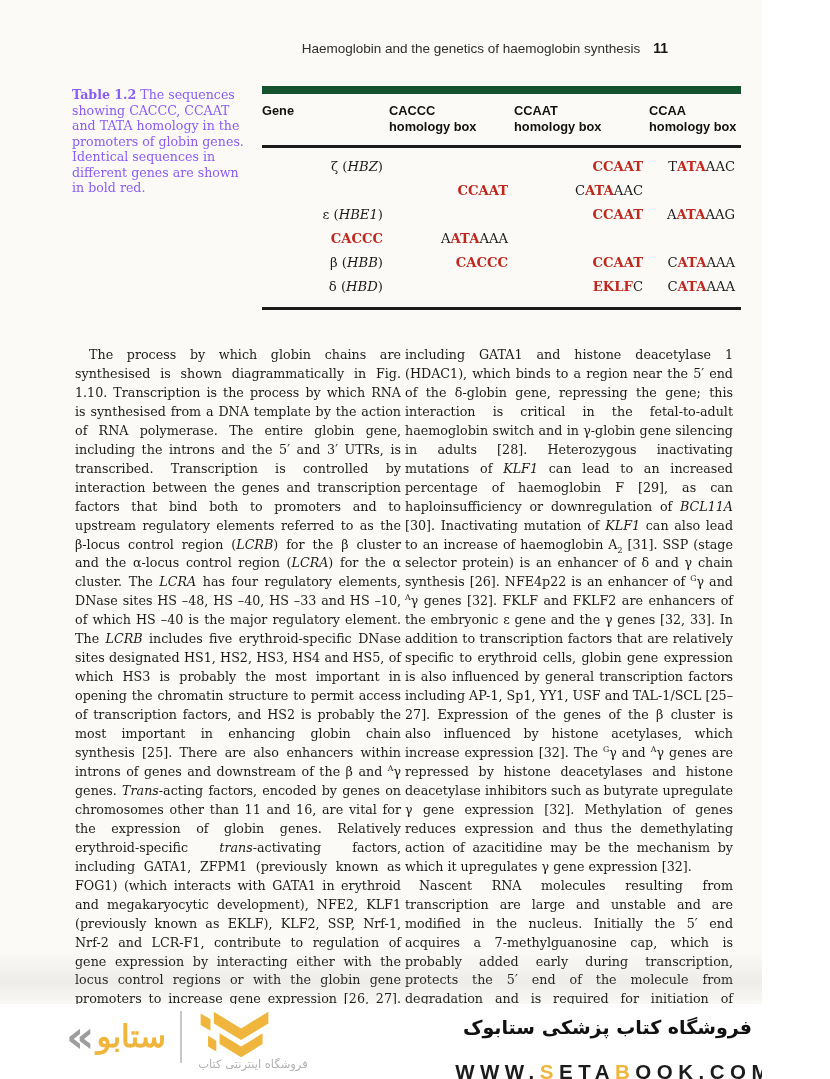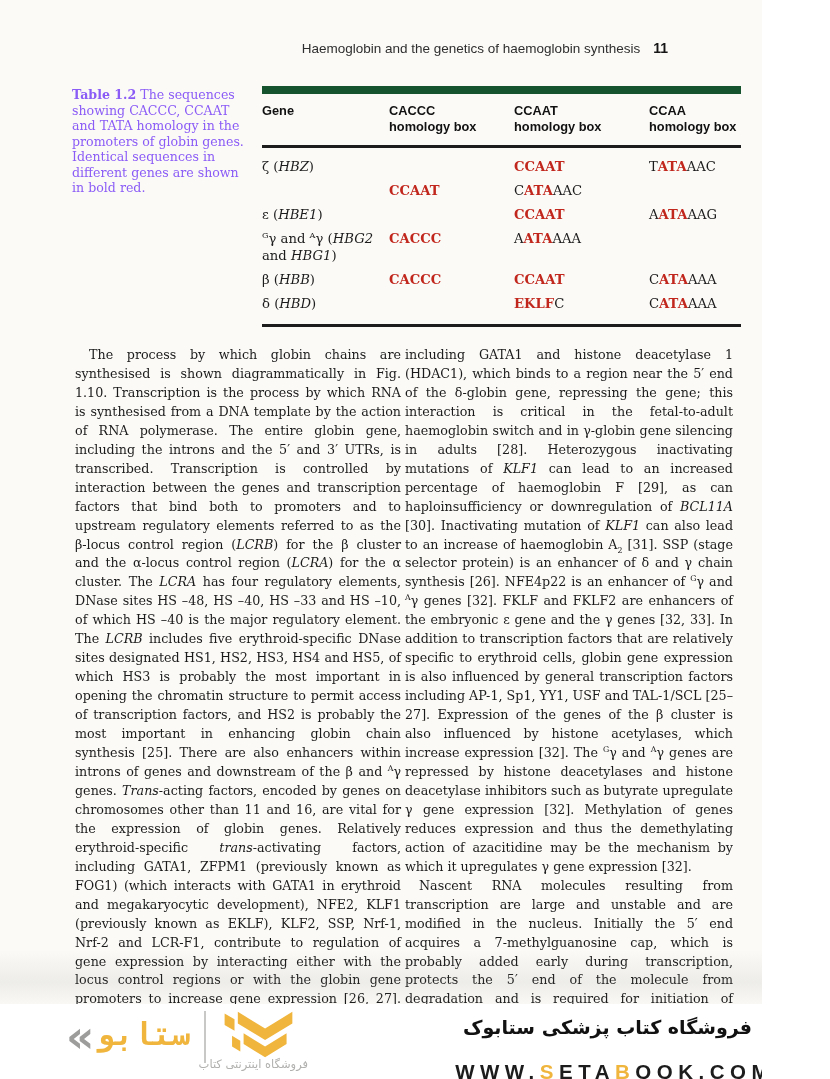--- a/index.html
+++ b/index.html
@@ -48,21 +48,21 @@
     font-family:"Liberation Sans",sans-serif;font-weight:bold;
     font-size:12.8px;line-height:16px;color:#111;
     padding:9px 0 10px;border-bottom:3px solid #1c1c1c;
   }
   .tbody{padding:10px 0 12px;}
   .trow{
     display:grid;grid-template-columns:127px 125px 135px 92px;
     font-size:13.2px;line-height:17px;margin-bottom:7px;color:#1c1c1c;
   }
   .trow:last-child{margin-bottom:0;}
-  .td{padding-right:6px;}
+  .td{padding-right:6px;text-align:right;}
 
   
   .col{
     position:absolute;top:346px;text-align:justify;
     font-size:12.7px;line-height:18.95px;color:#1b1b1b;
   }
   .col-left{left:75px;width:326px;}
   .col-right{left:405px;width:328px;}
   .col p{margin:0;}
   .col p.indent{text-indent:14px;}
@@ -77,26 +77,26 @@
   
   .footer{
     position:absolute;left:0;top:1004px;width:830px;height:75px;background:#ffffff;
   }
   .logo-row{position:absolute;left:66px;top:6px;display:flex;align-items:center;}
   .guillemet{
     font-family:"DejaVu Sans",sans-serif;font-size:44px;line-height:46px;
     color:var(--logo-gray);font-weight:bold;margin-right:2px;
   }
   .wordmark{
-    font-family:Liberation Mono, monospace;font-size:31px;line-height:46px;
+    font-family:Liberation Sans, sans-serif;font-size:31px;line-height:46px;
     font-weight:bold;color:var(--brand-yellow);direction:rtl;
   }
   .divider{width:2px;height:52px;background:#c8c8c6;margin:0 12px 0 14px;}
   .logo-subtitle{
-    position:absolute;left:168px;top:53px;width:140px;text-align:right;
+    position:absolute;left:183px;top:53px;width:140px;text-align:center;
     font-family:"DejaVu Sans",sans-serif;font-size:11.5px;color:#b1b1af;direction:rtl;
   }
   .store-name{
     position:absolute;right:78px;top:12px;
     font-family:"DejaVu Sans",sans-serif;font-size:19px;font-weight:bold;
     color:#111;direction:rtl;
   }
   .site-url{
     position:absolute;right:56px;top:40px;
     font-family:"Liberation Sans",sans-serif;font-size:20.5px;font-weight:bold;
@@ -133,21 +133,20 @@
         <div class="td"><span class="seq-red">CCAAT</span></div>
         <div class="td"><span>C</span><span class="seq-red">ATA</span><span>AAC</span></div>
       </div>
       <div class="trow">
         <div class="td"><span>ε (</span><span class="it">HBE1</span><span>)</span></div>
         <div class="td"></div>
         <div class="td"><span class="seq-red">CCAAT</span></div>
         <div class="td"><span>A</span><span class="seq-red">ATA</span><span>AAG</span></div>
       </div>
       <div class="trow">
-        <div class="td"><sup>G</sup><span>γ and </span><sup>A</sup><span>γ (</span><span class="it">HBG2</span><br><span>and </span><span class="it">HBG1</span><span>)</span></div>
         <div class="td"><span class="seq-red">CACCC</span></div>
         <div class="td"><span>A</span><span class="seq-red">ATA</span><span>AAA</span></div>
       </div>
       <div class="trow">
         <div class="td"><span>β (</span><span class="it">HBB</span><span>)</span></div>
         <div class="td"><span class="seq-red">CACCC</span></div>
         <div class="td"><span class="seq-red">CCAAT</span></div>
         <div class="td"><span>C</span><span class="seq-red">ATA</span><span>AAA</span></div>
       </div>
       <div class="trow">

